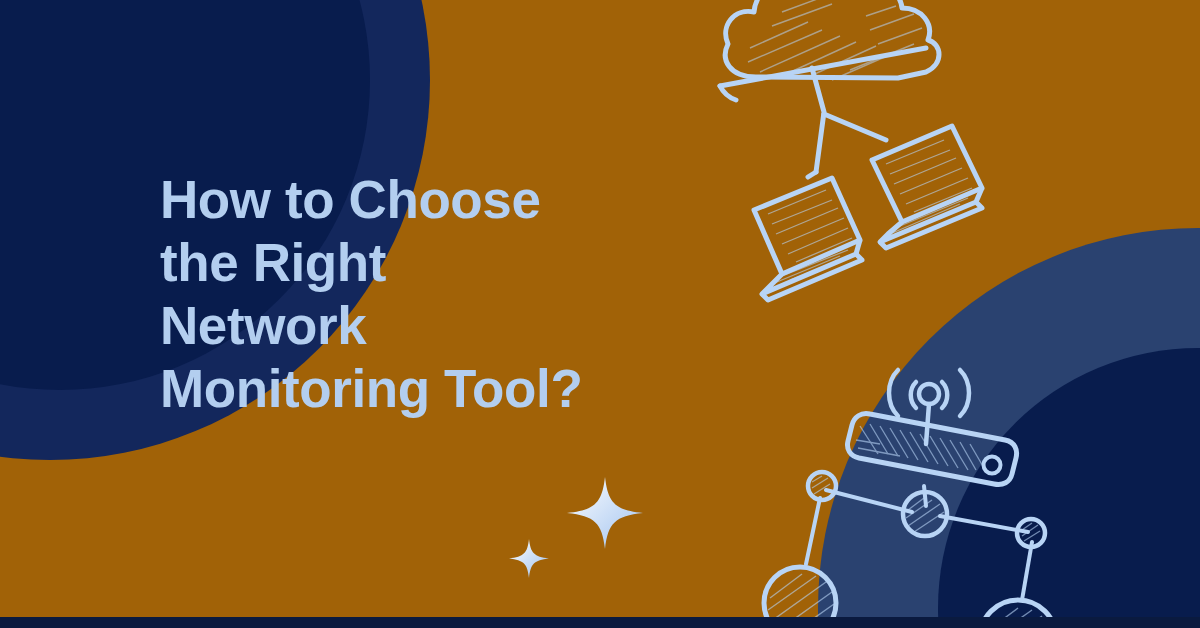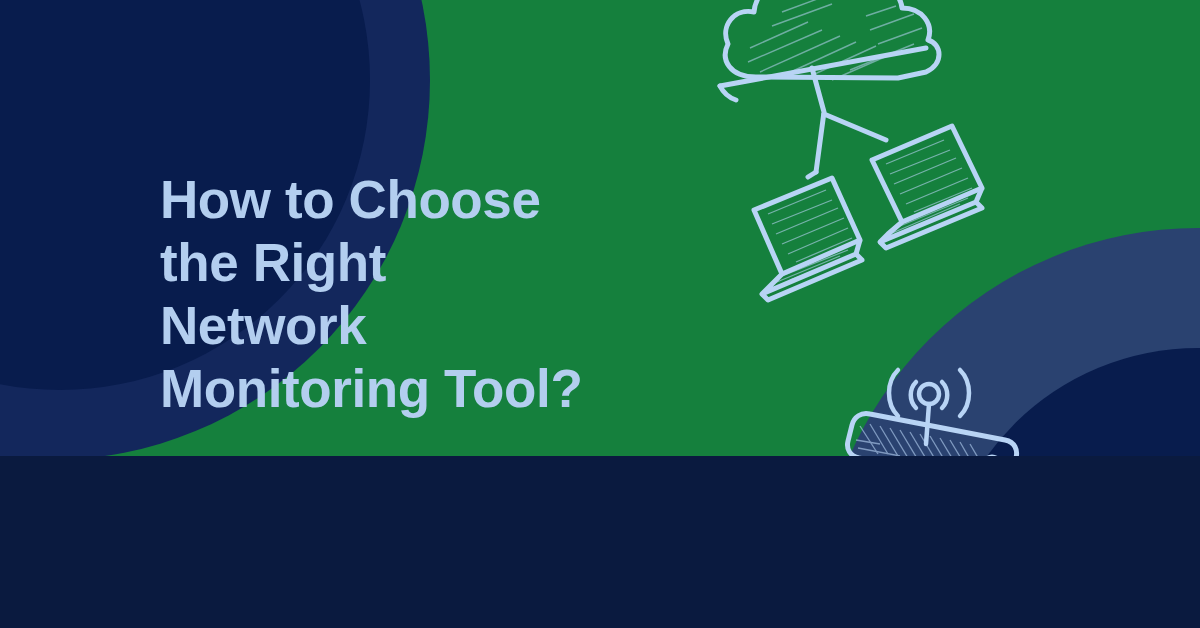--- a/index.html
+++ b/index.html
@@ -1,20 +1,20 @@
 <!DOCTYPE html>
 <html><head>
 <meta charset="utf-8">
 <style>
   html,body{margin:0;padding:0;background:#0a1a3f;}
   #card{
     position:relative;
-    width:1200px;height:456px;
+    width:1200px;height:617px;
     overflow:hidden;
-    background:#15803d;
+    background:#a16207;
     font-family:"Liberation Sans", sans-serif;
   }
   .bg-layer{position:absolute;inset:0;pointer-events:none;}
   .ring{position:absolute;border-radius:50%;}
 
   
   #ring-left-outer{
     left:-330px;top:-300px;
     width:760px;height:760px;
     background:#13275c;

